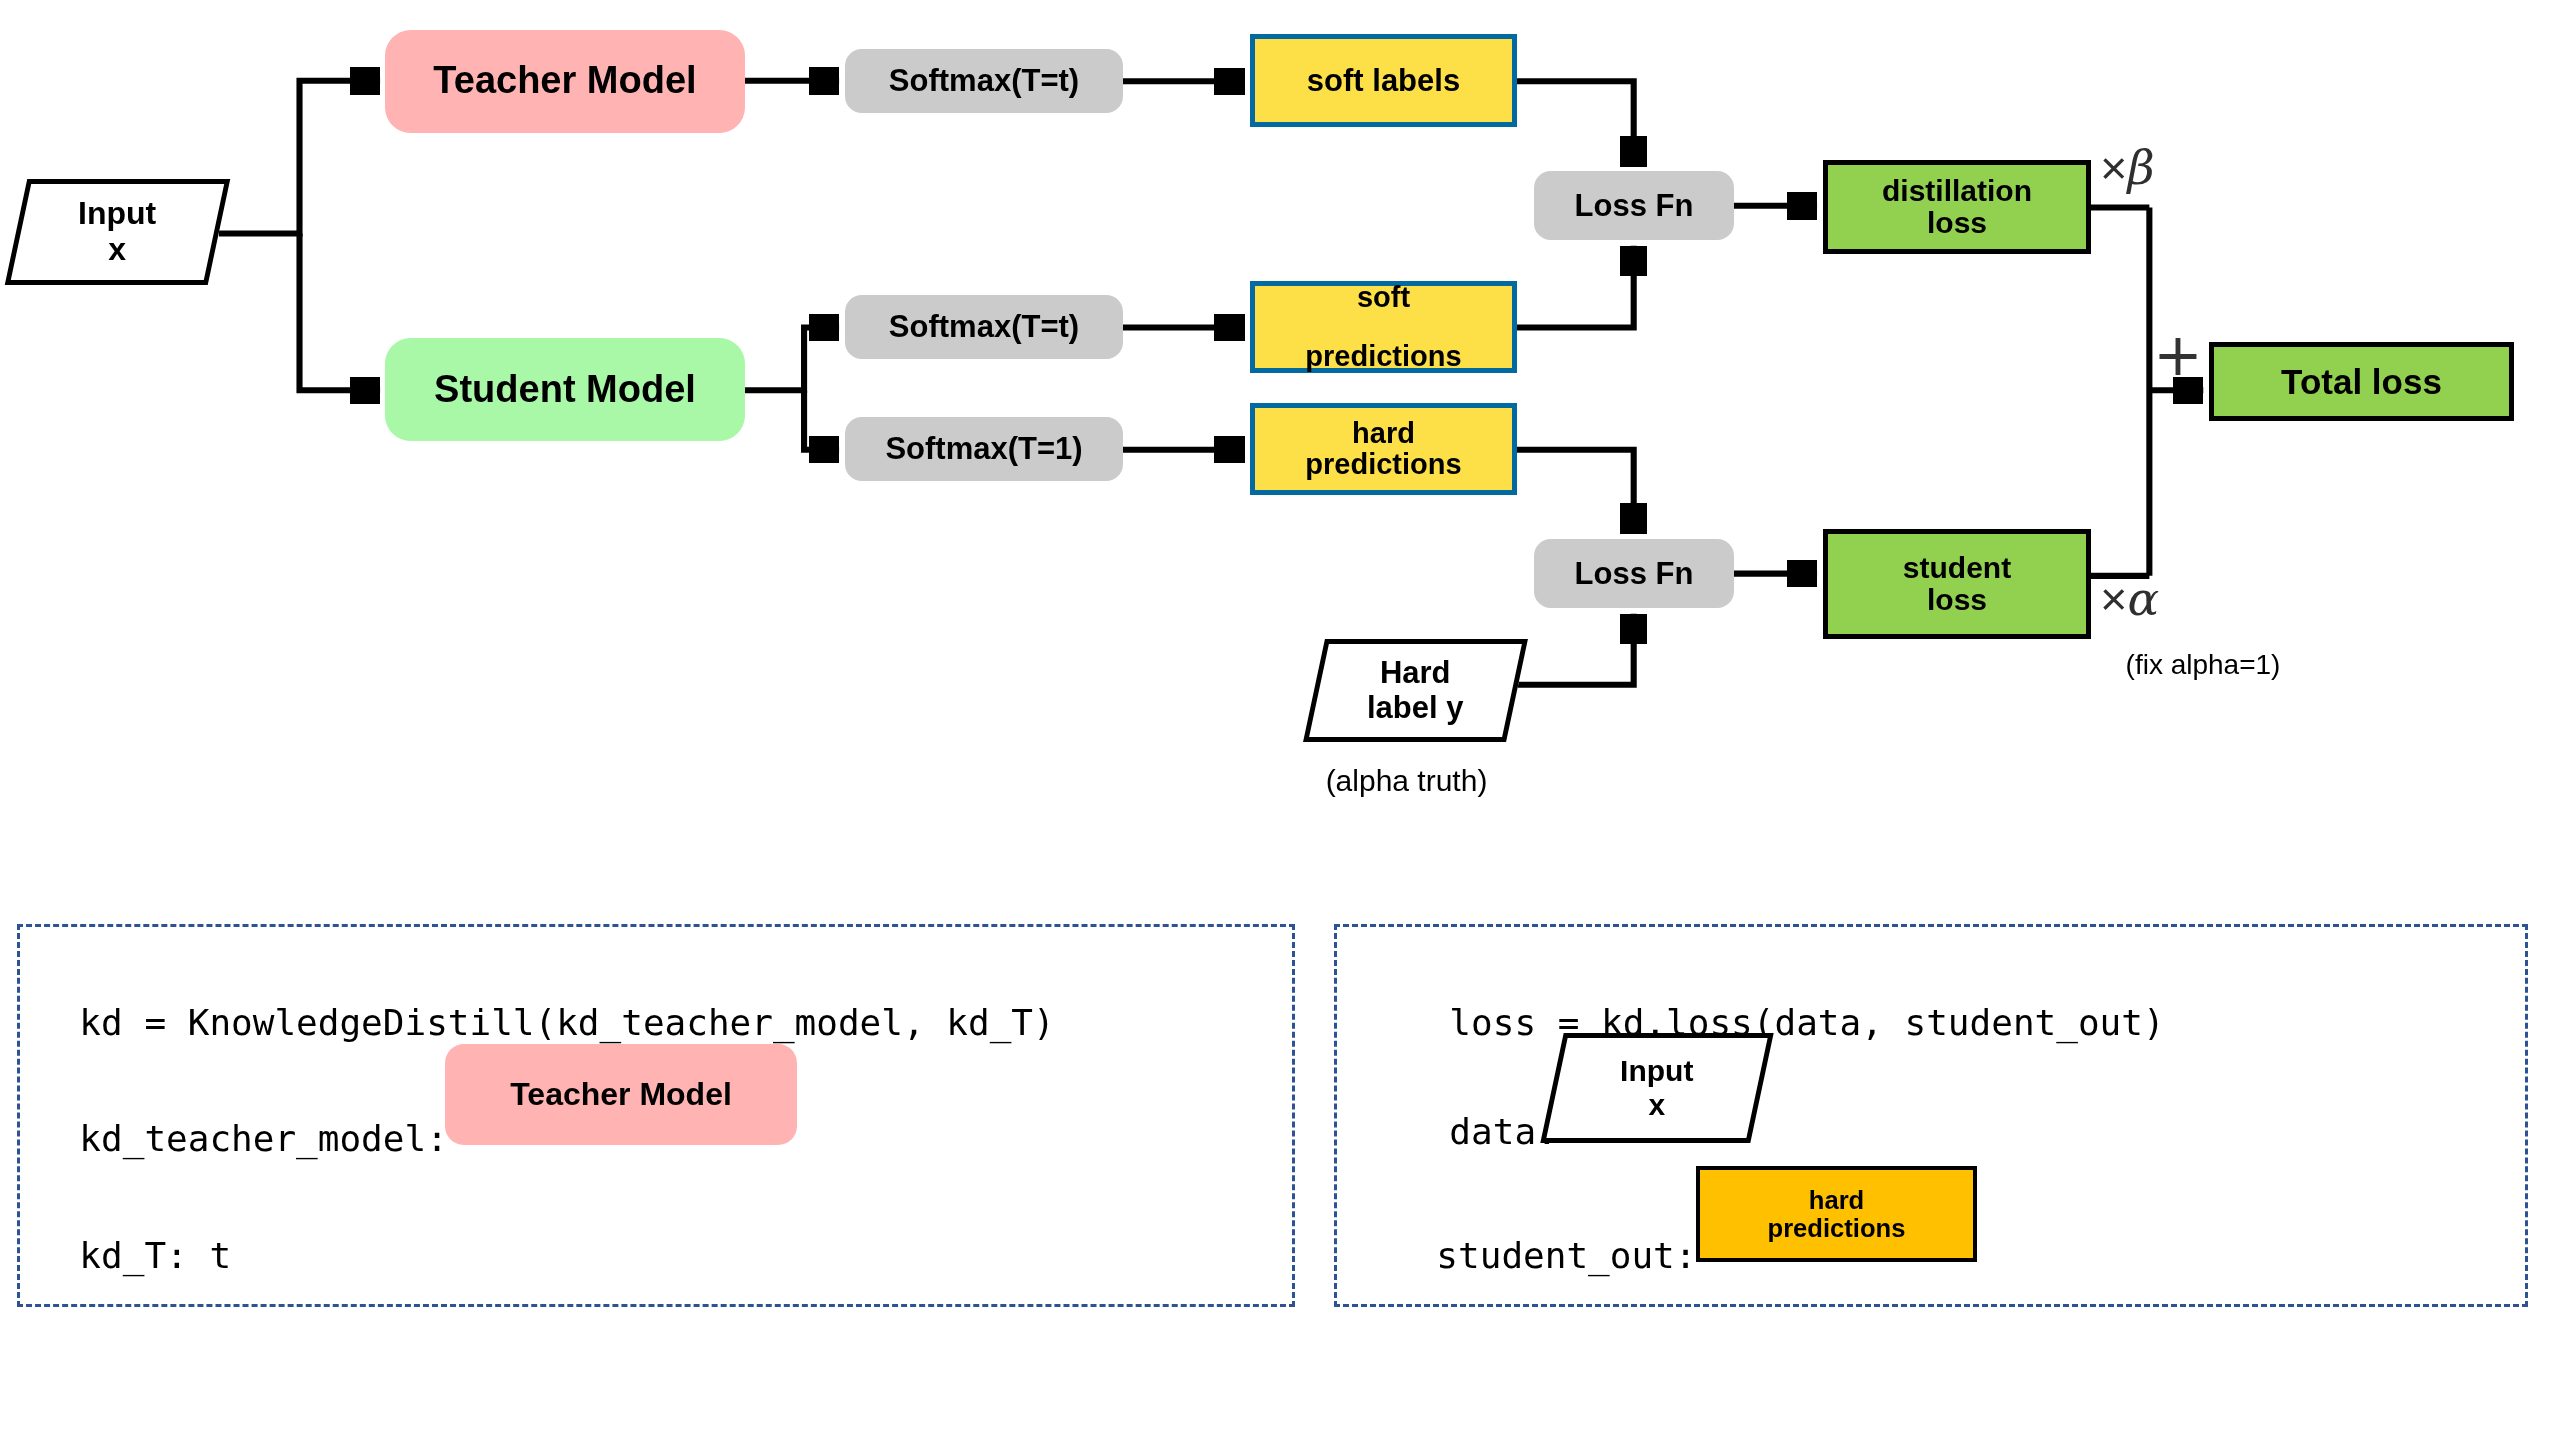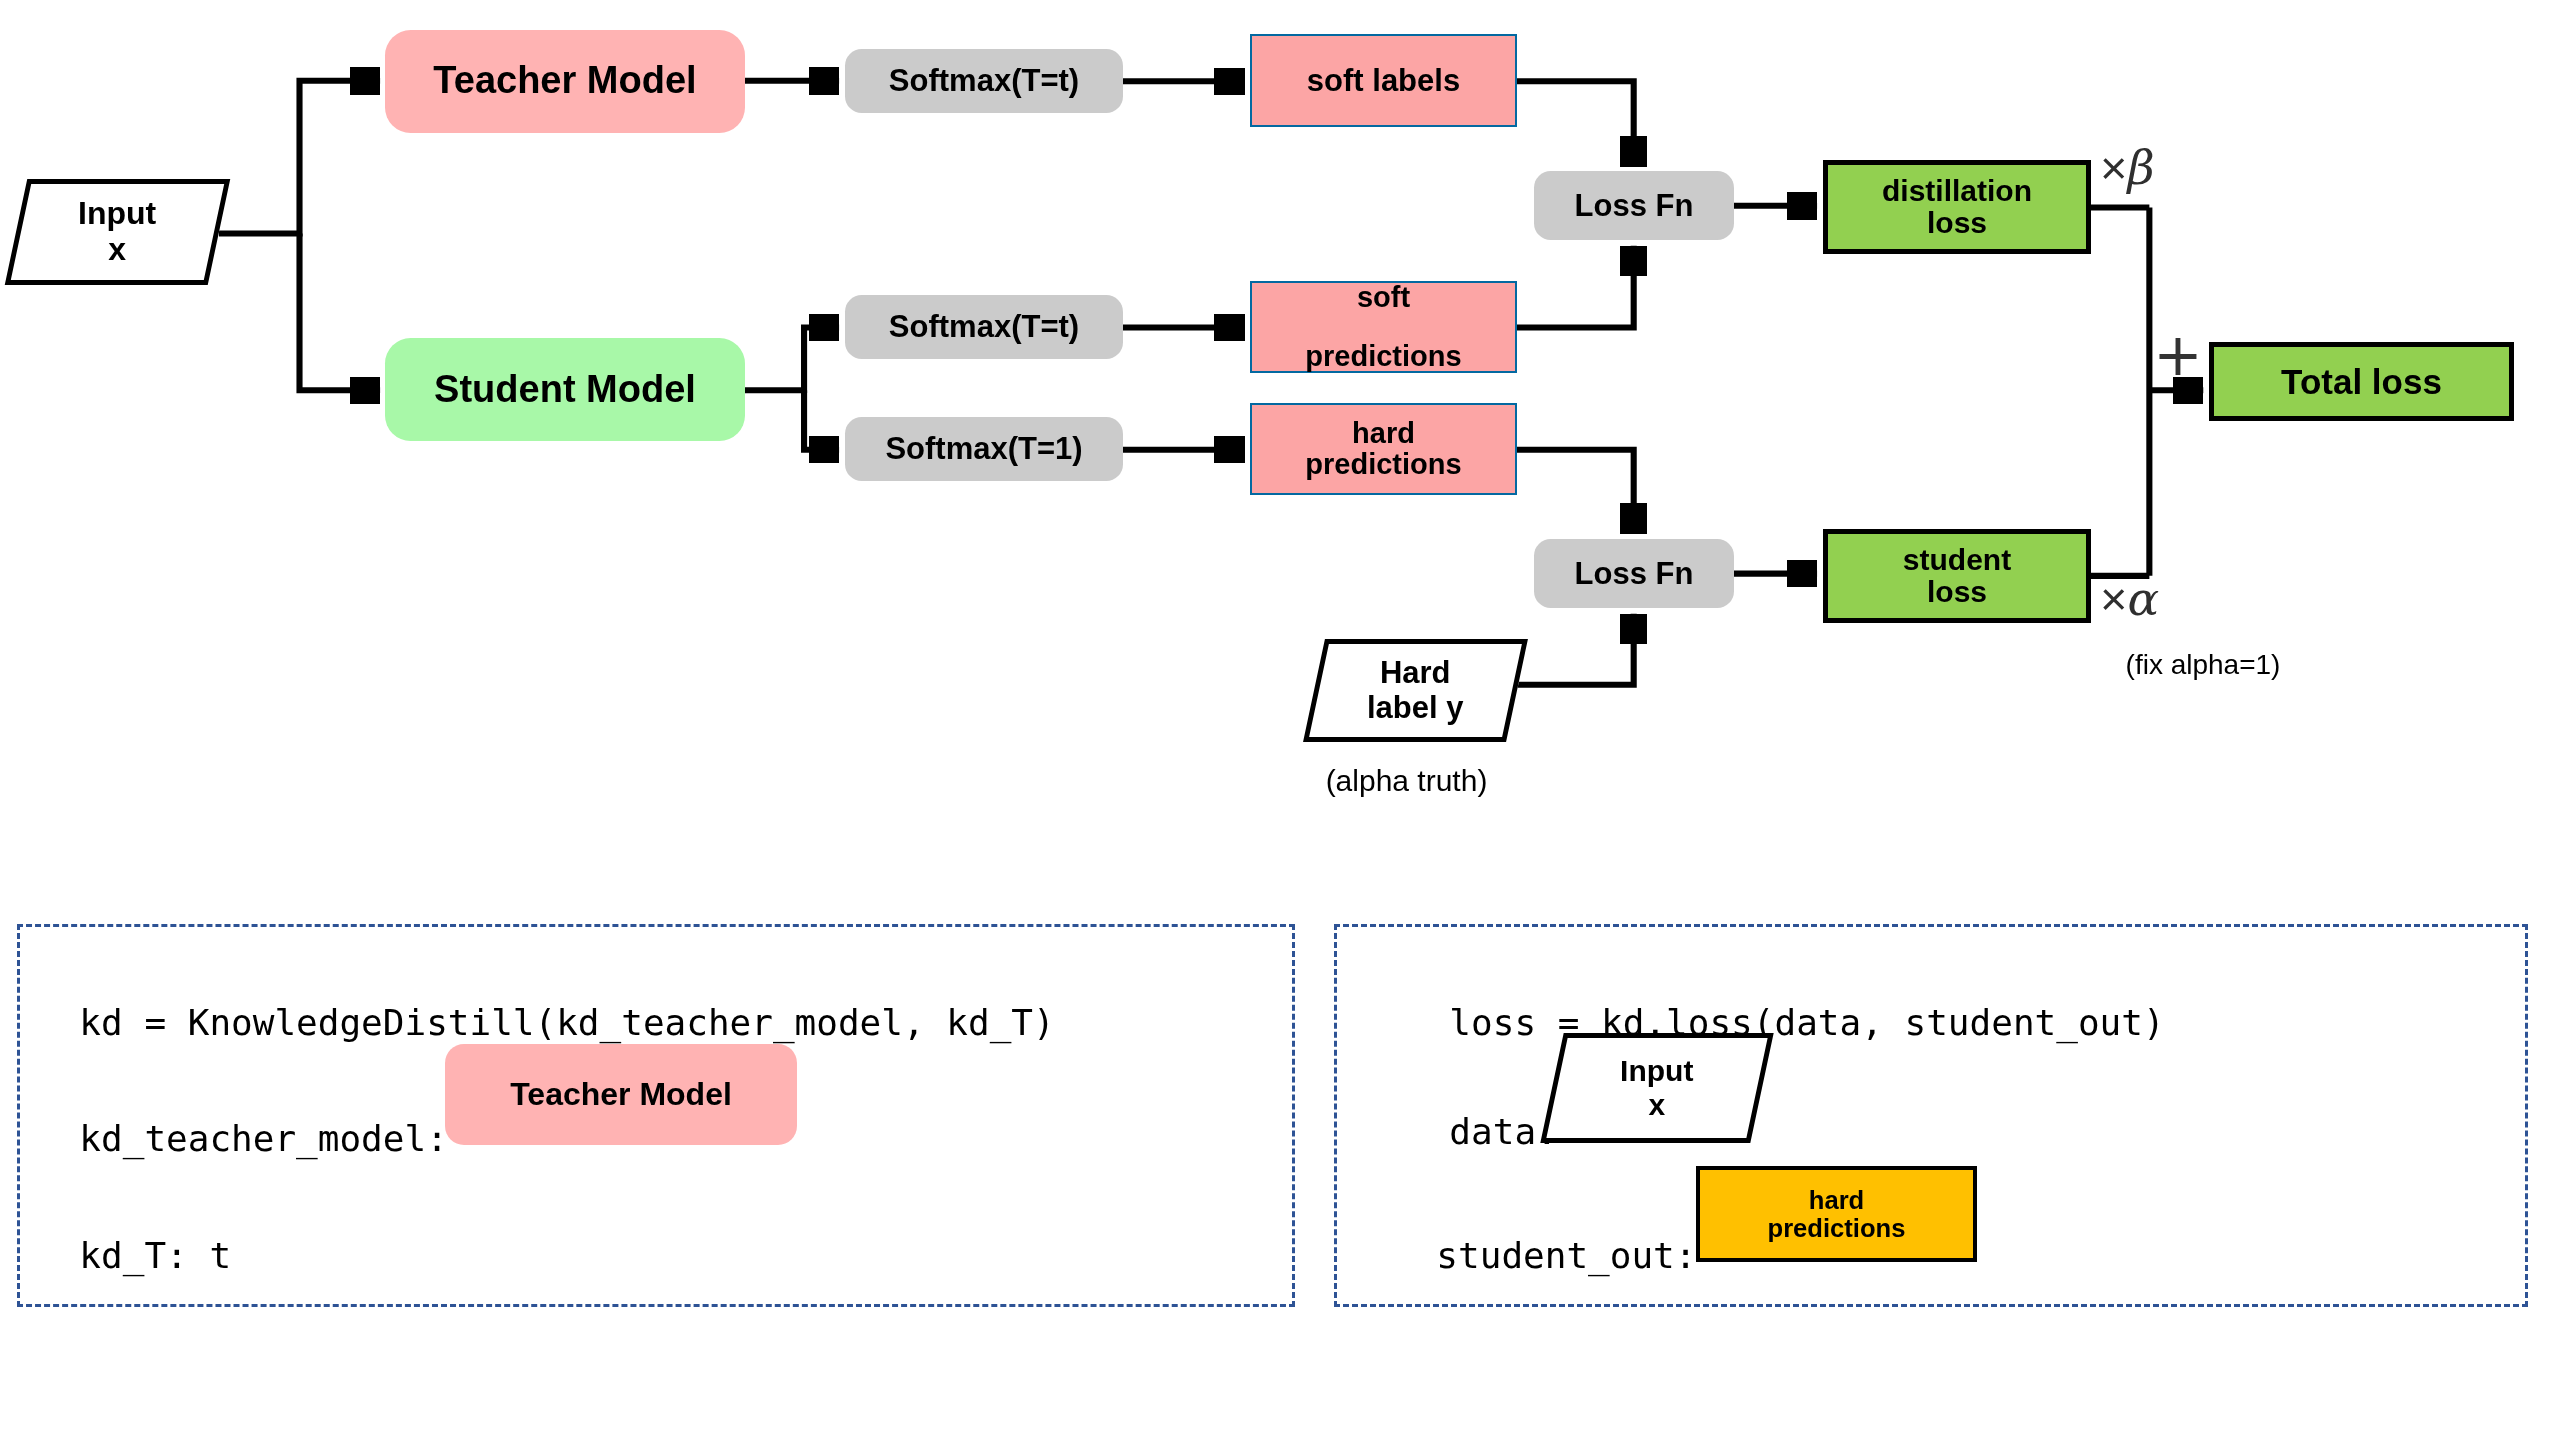--- a/index.html
+++ b/index.html
@@ -16,21 +16,21 @@
 
   
   .node{
     display:flex;align-items:center;justify-content:center;
     text-align:center;font-weight:700;line-height:1.08;white-space:nowrap;
   }
   .rounded-model{border-radius:25.6px;font-size:38px;}
   .teacher-bg{background:#ffb3b3;}
   .student-bg{background:#a8f8a8;}
   .gray-process{background:#cbcbcb;border-radius:16.7px;font-size:31px;}
-  .orange-artifact{background:#fca5a5;border:2px solid #0369a1;font-size:30px;}
+  .orange-artifact{background:#fde047;border:5px solid #0369a1;font-size:30px;}
   .green-loss{background:#92d050;border:5px solid #000;font-size:30px;}
   .two-line{flex-direction:column;}
 
   
   .para{
     background:#fff;border:5px solid #000;transform:skewX(-12deg);
     display:flex;align-items:center;justify-content:center;
   }
   .para .para-inner{
     transform:skewX(12deg);text-align:center;font-weight:700;line-height:1.12;white-space:nowrap;
@@ -134,21 +134,21 @@
 
 <div class="abs node gray-process" style="left:1534px;top:539px;width:200px;height:69px;">
   <span>Loss Fn</span>
 </div>
 
 <div class="abs node green-loss two-line" style="left:1823px;top:160px;width:268px;height:94px;">
   <span>distillation</span>
   <span>loss</span>
 </div>
 
-<div class="abs node green-loss two-line" style="left:1823px;top:529px;width:268px;height:94px;">
+<div class="abs node green-loss two-line" style="left:1823px;top:529px;width:268px;height:110px;">
   <span>student</span>
   <span>loss</span>
 </div>
 
 <div class="abs math-label" style="left:2100px;top:140px;">
   <span>×</span><span class="greek">β</span>
 </div>
 
 <div class="abs math-label" style="left:2100px;top:571px;">
   <span>×</span><span class="greek">α</span>

